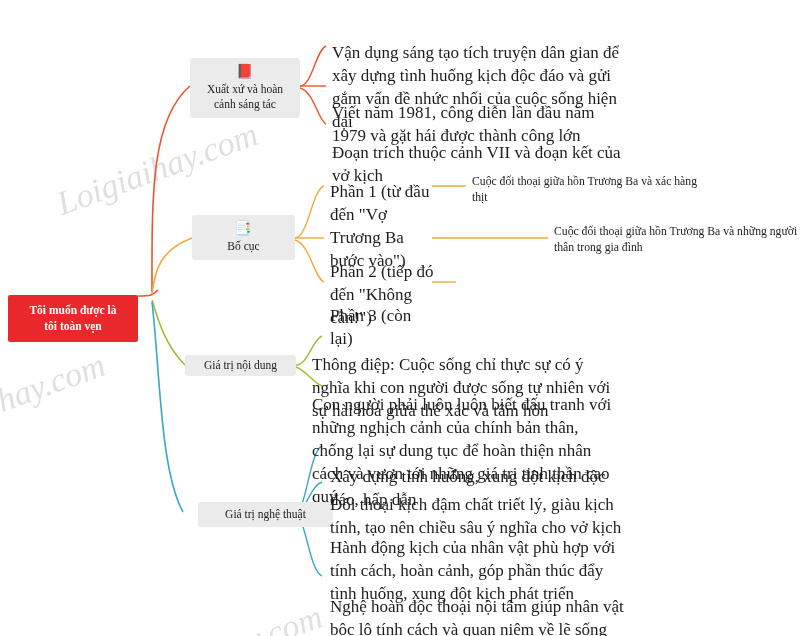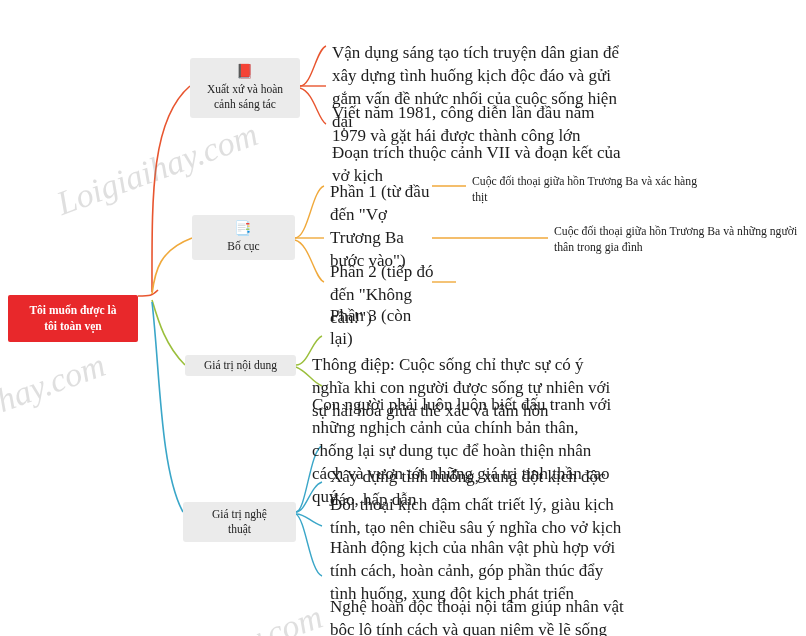--- a/index.html
+++ b/index.html
@@ -155,21 +155,21 @@
   <div class="leaf" style="left:330px; top:231px; width:105px;">Phần 2 (tiếp đó đến "Không cần!")</div>
   <div class="sub-leaf" style="left:554px; top:224px; width:248px;">Cuộc đối thoại giữa hồn Trương Ba và những người thân trong gia đình</div>
   <div class="leaf" style="left:330px; top:275px; width:105px;">Phần 3 (còn lại)</div>
 
   <div class="branch-node" style="left:185px; top:355px; width:111px; padding:3px 8px;">
     <span>Giá trị nội dung</span>
   </div>
   <div class="leaf" style="left:312px; top:364px; width:300px;">Con người phải luôn luôn biết đấu tranh với những nghịch cảnh của chính bản thân, chống lại sự dung tục để hoàn thiện nhân cách và vươn tới những giá trị tinh thần cao quý</div>
   <div class="leaf" style="left:312px; top:324px; width:300px;">Thông điệp: Cuộc sống chỉ thực sự có ý nghĩa khi con người được sống tự nhiên với sự hài hòa giữa thể xác và tâm hồn</div>
 
-  <div class="branch-node" style="left:183px; top:502px; width:113px; padding:5px 26px;">
+  <div class="branch-node" style="left:198px; top:502px; width:135px; padding:5px 26px;">
     <span>Giá trị nghệ thuật</span>
   </div>
   <div class="leaf" style="left:330px; top:436px; width:300px;">Xây dựng tình huống, xung đột kịch độc đáo, hấp dẫn</div>
   <div class="leaf" style="left:330px; top:464px; width:310px;">Đối thoại kịch đậm chất triết lý, giàu kịch tính, tạo nên chiều sâu ý nghĩa cho vở kịch</div>
   <div class="leaf" style="left:330px; top:507px; width:300px;">Hành động kịch của nhân vật phù hợp với tính cách, hoàn cảnh, góp phần thúc đẩy tình huống, xung đột kịch phát triển</div>
   <div class="leaf" style="left:330px; top:566px; width:300px;">Nghệ hoàn độc thoại nội tâm giúp nhân vật bộc lộ tính cách và quan niệm về lẽ sống đúng đắn</div>
 
 </div>
 
 </body></html>

